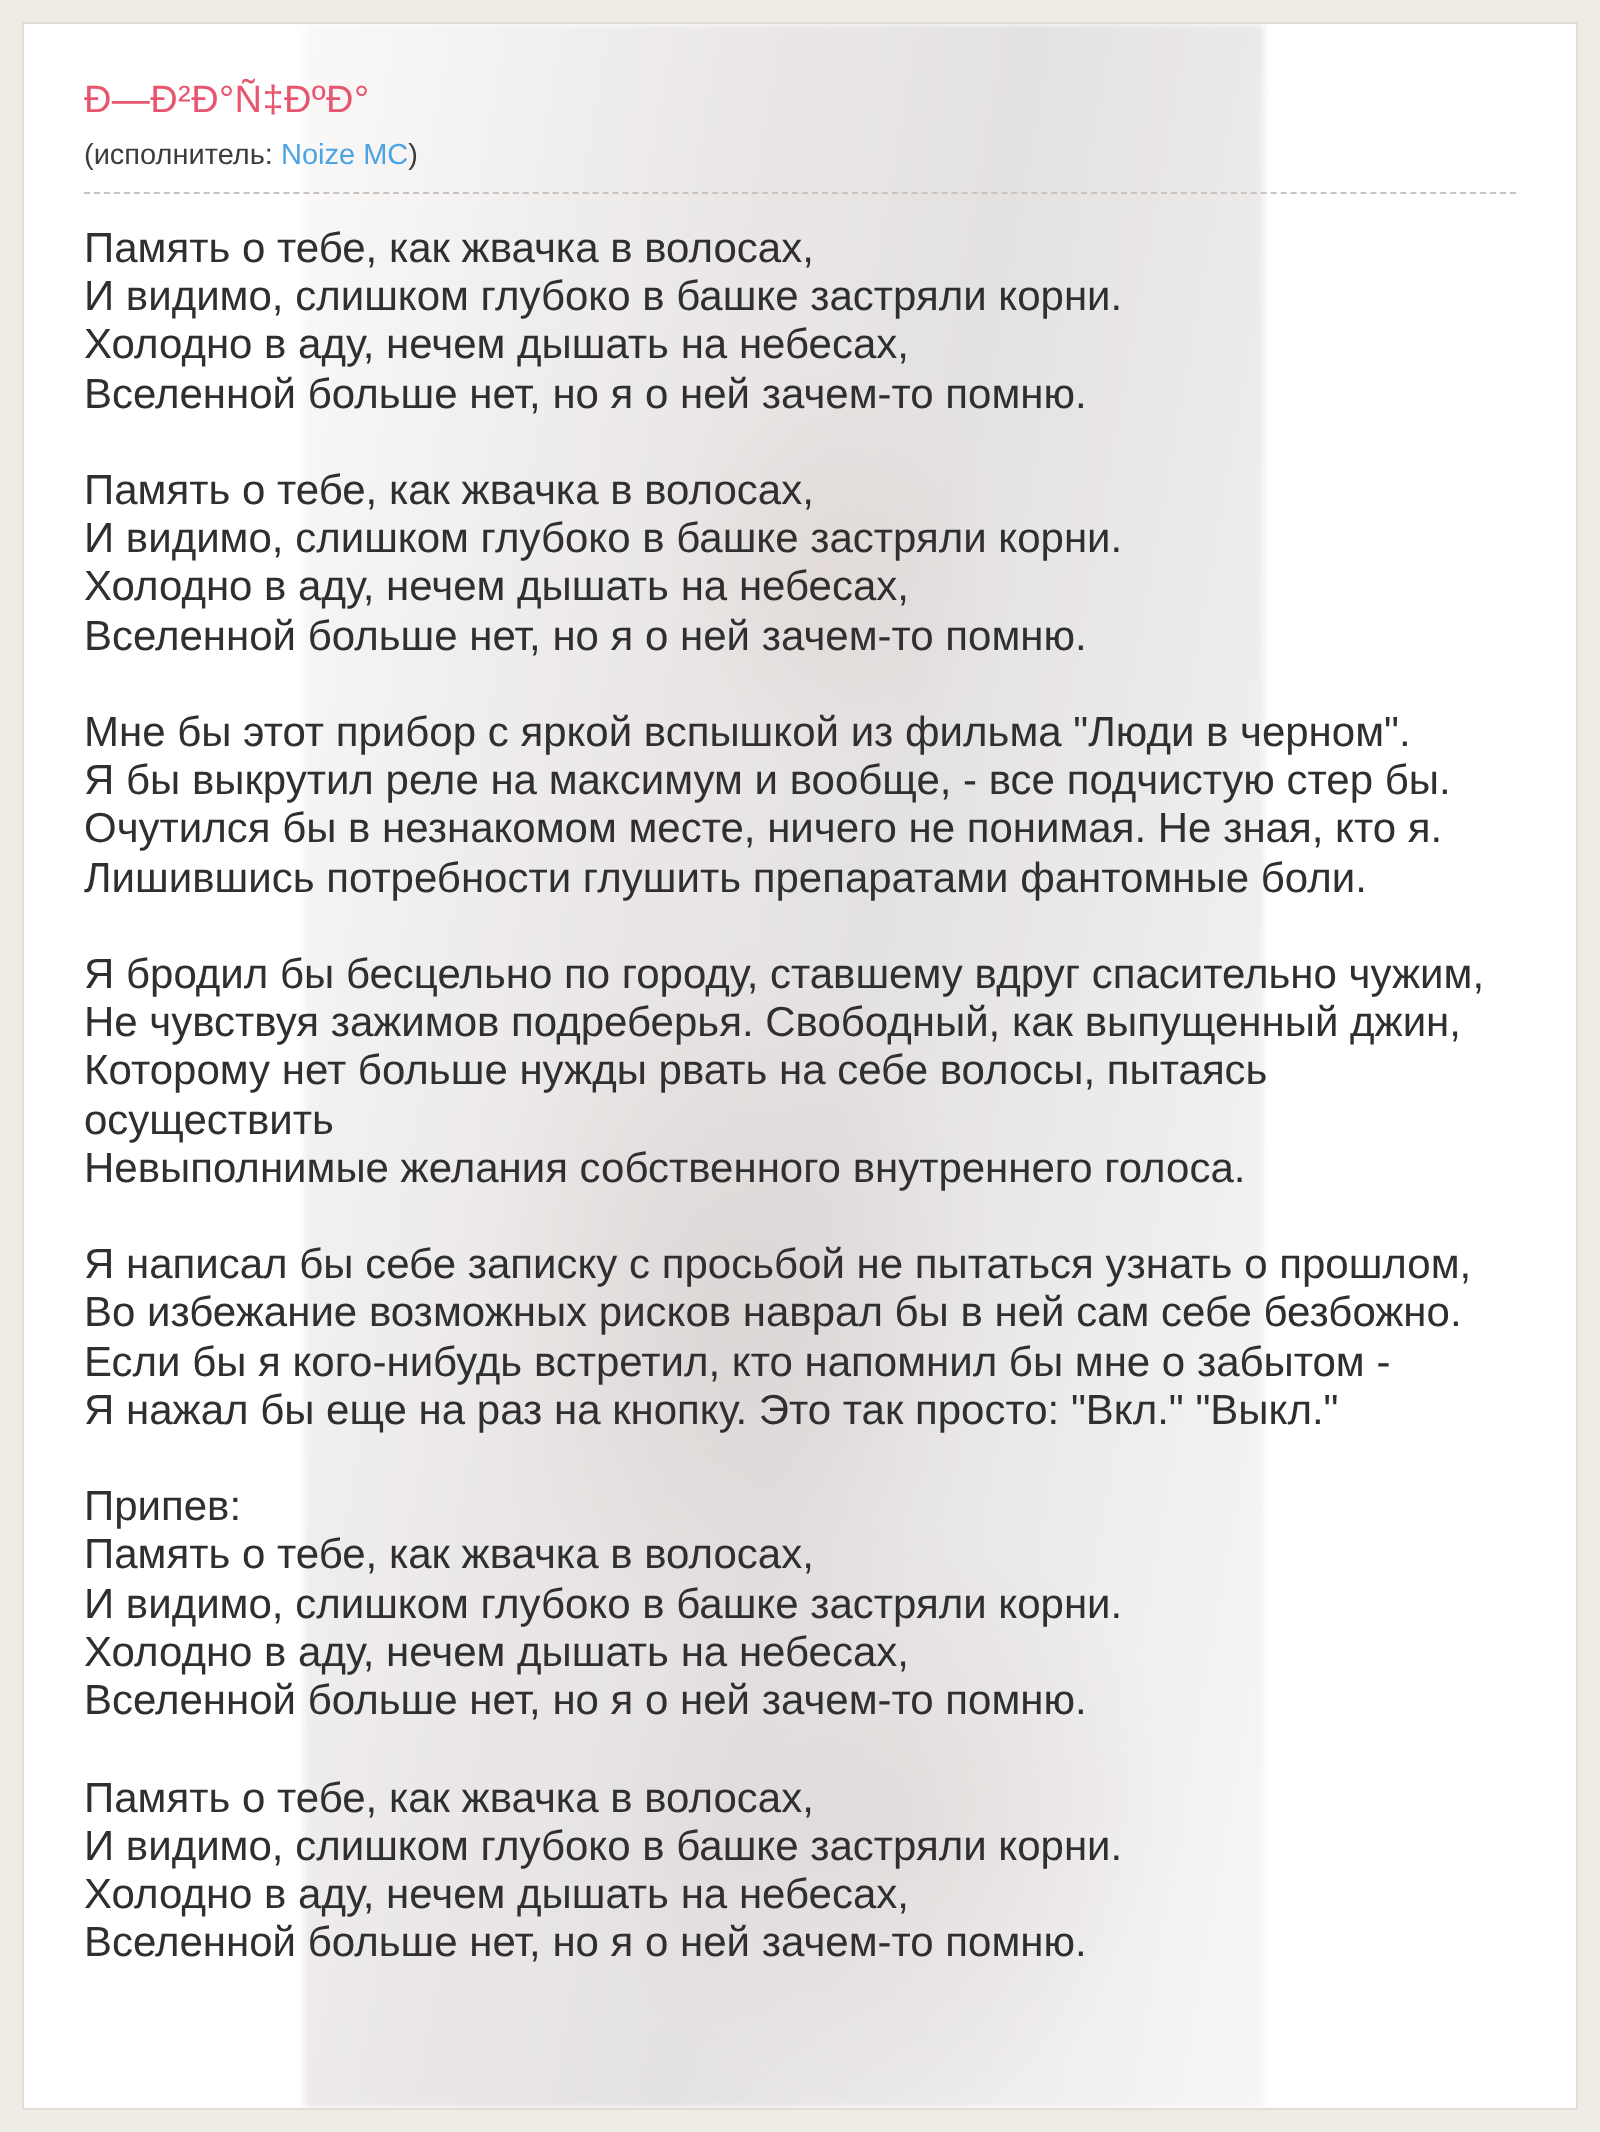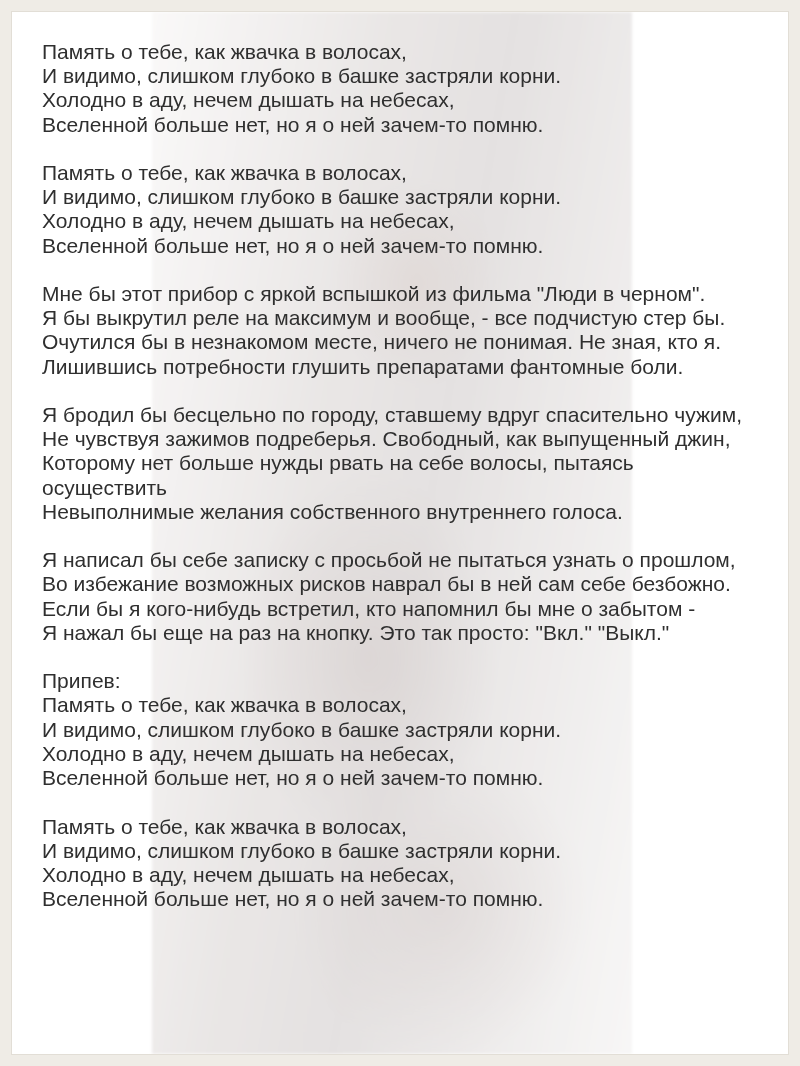--- a/index.html
+++ b/index.html
@@ -91,21 +91,26 @@
 
 <div class="page">
 
   <div class="bg-photo">
     <div class="img"></div>
     <div class="veil"></div>
   </div>
 
   <div class="content">
 
+    <h1 class="song-title">Ð—Ð²Ð°Ñ‡ÐºÐ°</h1>
 
+    <div class="artist-line">
+      <span>(исполнитель:</span>
+      <a class="artist-link" href="#">Noize MC</a><span>)</span>
+    </div>
 
     <div class="lyrics">Память о тебе, как жвачка в волосах,
 И видимо, слишком глубоко в башке застряли корни.
 Холодно в аду, нечем дышать на небесах,
 Вселенной больше нет, но я о ней зачем-то помню.
 
 Память о тебе, как жвачка в волосах,
 И видимо, слишком глубоко в башке застряли корни.
 Холодно в аду, нечем дышать на небесах,
 Вселенной больше нет, но я о ней зачем-то помню.

